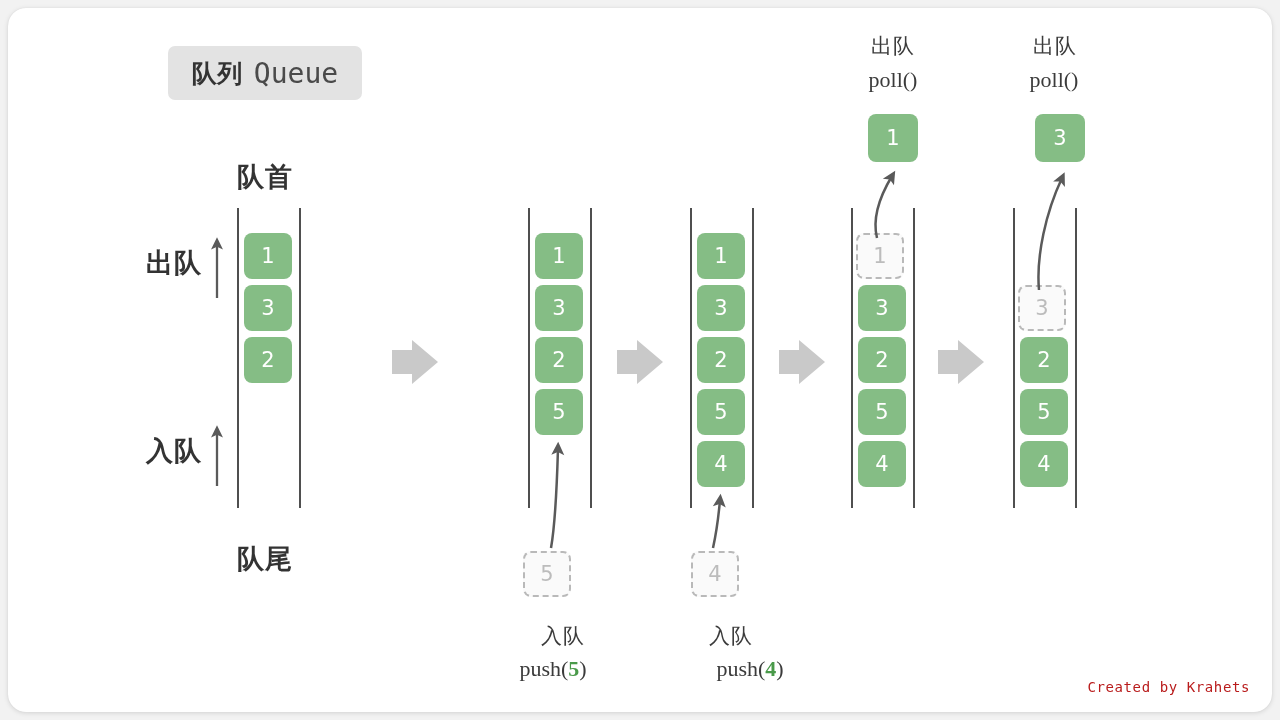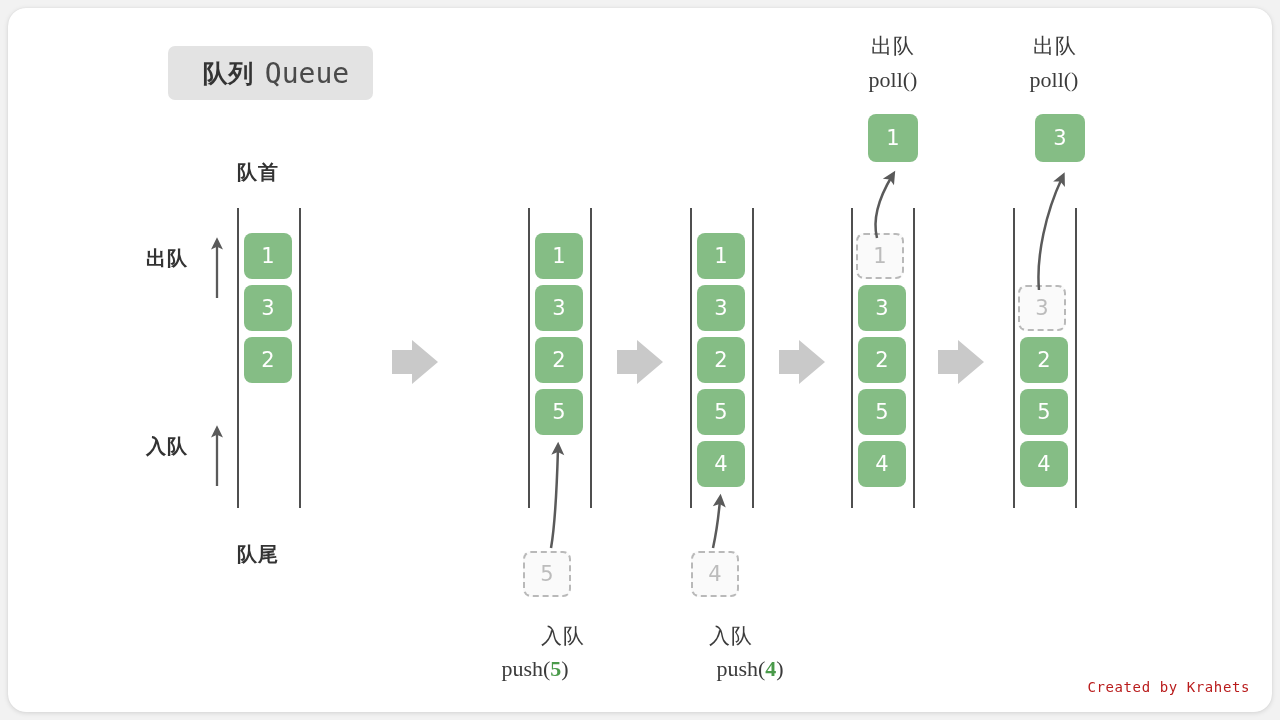--- a/index.html
+++ b/index.html
@@ -32,38 +32,37 @@
     left: 168px;
     top: 46px;
     width: 194px;
     height: 54px;
     background: #e3e3e3;
     border-radius: 7px;
     display: flex;
     align-items: center;
     justify-content: center;
     gap: 11px;
-    padding-left: 11px;
   }
   .title-cn {
     font-size: 25px;
     font-weight: bold;
     color: #333333;
     letter-spacing: 0.5px;
   }
   .title-en {
     font-family: "DejaVu Sans Mono", "Liberation Mono", monospace;
     font-size: 28px;
     color: #4a4a4a;
   }
 
   
   .abs { position: absolute; white-space: pre; }
   .cn-bold {
-    font-size: 20px;
+    font-size: 27px;
     font-weight: bold;
     color: #333333;
     letter-spacing: 1px;
   }
   .op-cn {
     font-size: 21px;
     color: #3b3b3b;
     letter-spacing: 1px;
     text-align: center;
   }
@@ -150,21 +149,21 @@
   <div class="box" style="left:244px; top:337px;">2</div>
 
   <div class="rail" style="left:528px; top:208px; height:300px;"></div>
   <div class="rail" style="left:590px; top:208px; height:300px;"></div>
   <div class="box" style="left:535px; top:233px;">1</div>
   <div class="box" style="left:535px; top:285px;">3</div>
   <div class="box" style="left:535px; top:337px;">2</div>
   <div class="box" style="left:535px; top:389px;">5</div>
   <div class="box ghost" style="left:523px; top:551px;">5</div>
   <div class="abs op-cn" style="left:508px; top:622px; width:110px;">入队</div>
-  <div class="abs op-code" style="left:470px; top:656px; width:130px;"><span>push(</span><span class="arg">5</span><span>)</span></div>
+  <div class="abs op-code" style="left:488px; top:656px; width:130px;"><span>push(</span><span class="arg">5</span><span>)</span></div>
 
   <div class="rail" style="left:690px; top:208px; height:300px;"></div>
   <div class="rail" style="left:752px; top:208px; height:300px;"></div>
   <div class="box" style="left:697px; top:233px;">1</div>
   <div class="box" style="left:697px; top:285px;">3</div>
   <div class="box" style="left:697px; top:337px;">2</div>
   <div class="box" style="left:697px; top:389px;">5</div>
   <div class="box" style="left:697px; top:441px;">4</div>
   <div class="box ghost" style="left:691px; top:551px;">4</div>
   <div class="abs op-cn" style="left:676px; top:622px; width:110px;">入队</div>

